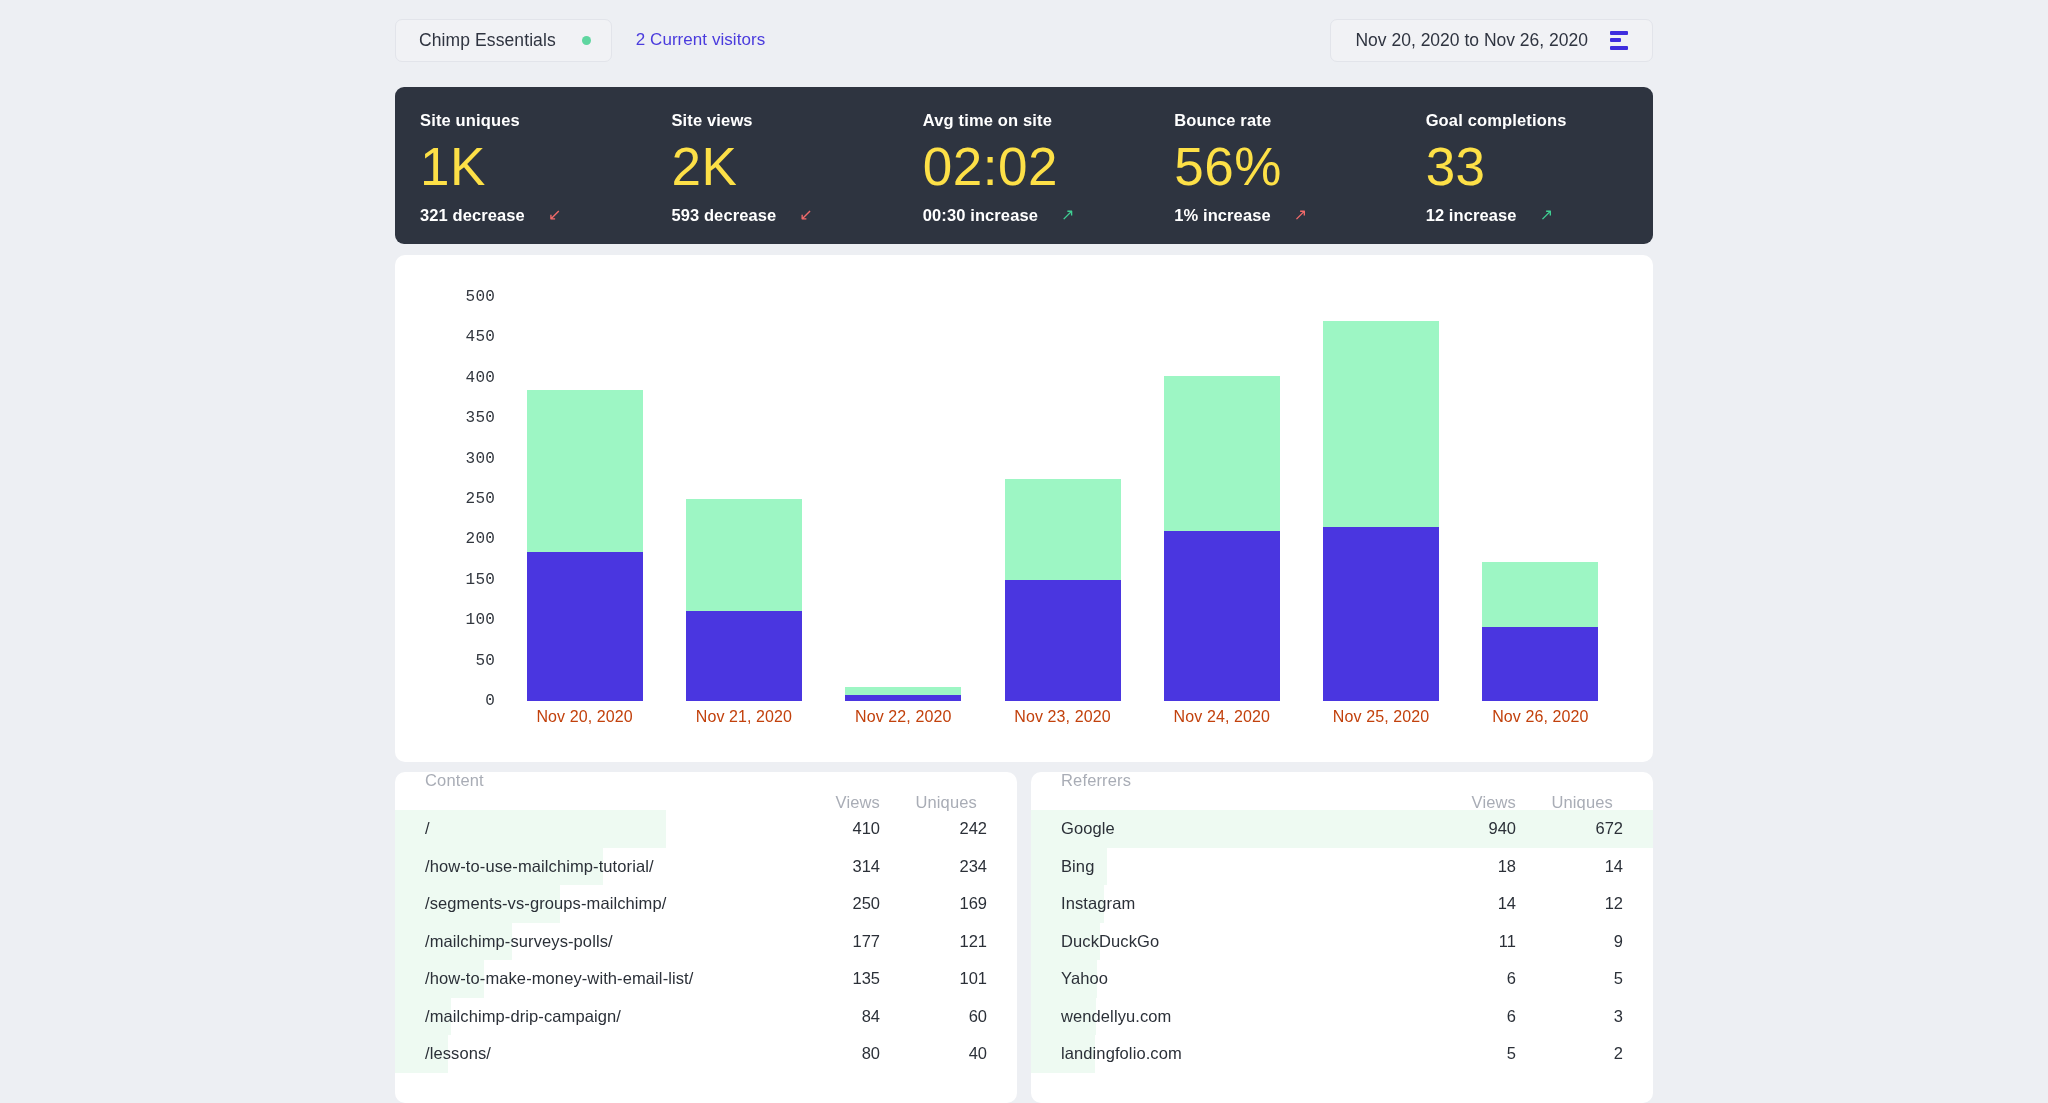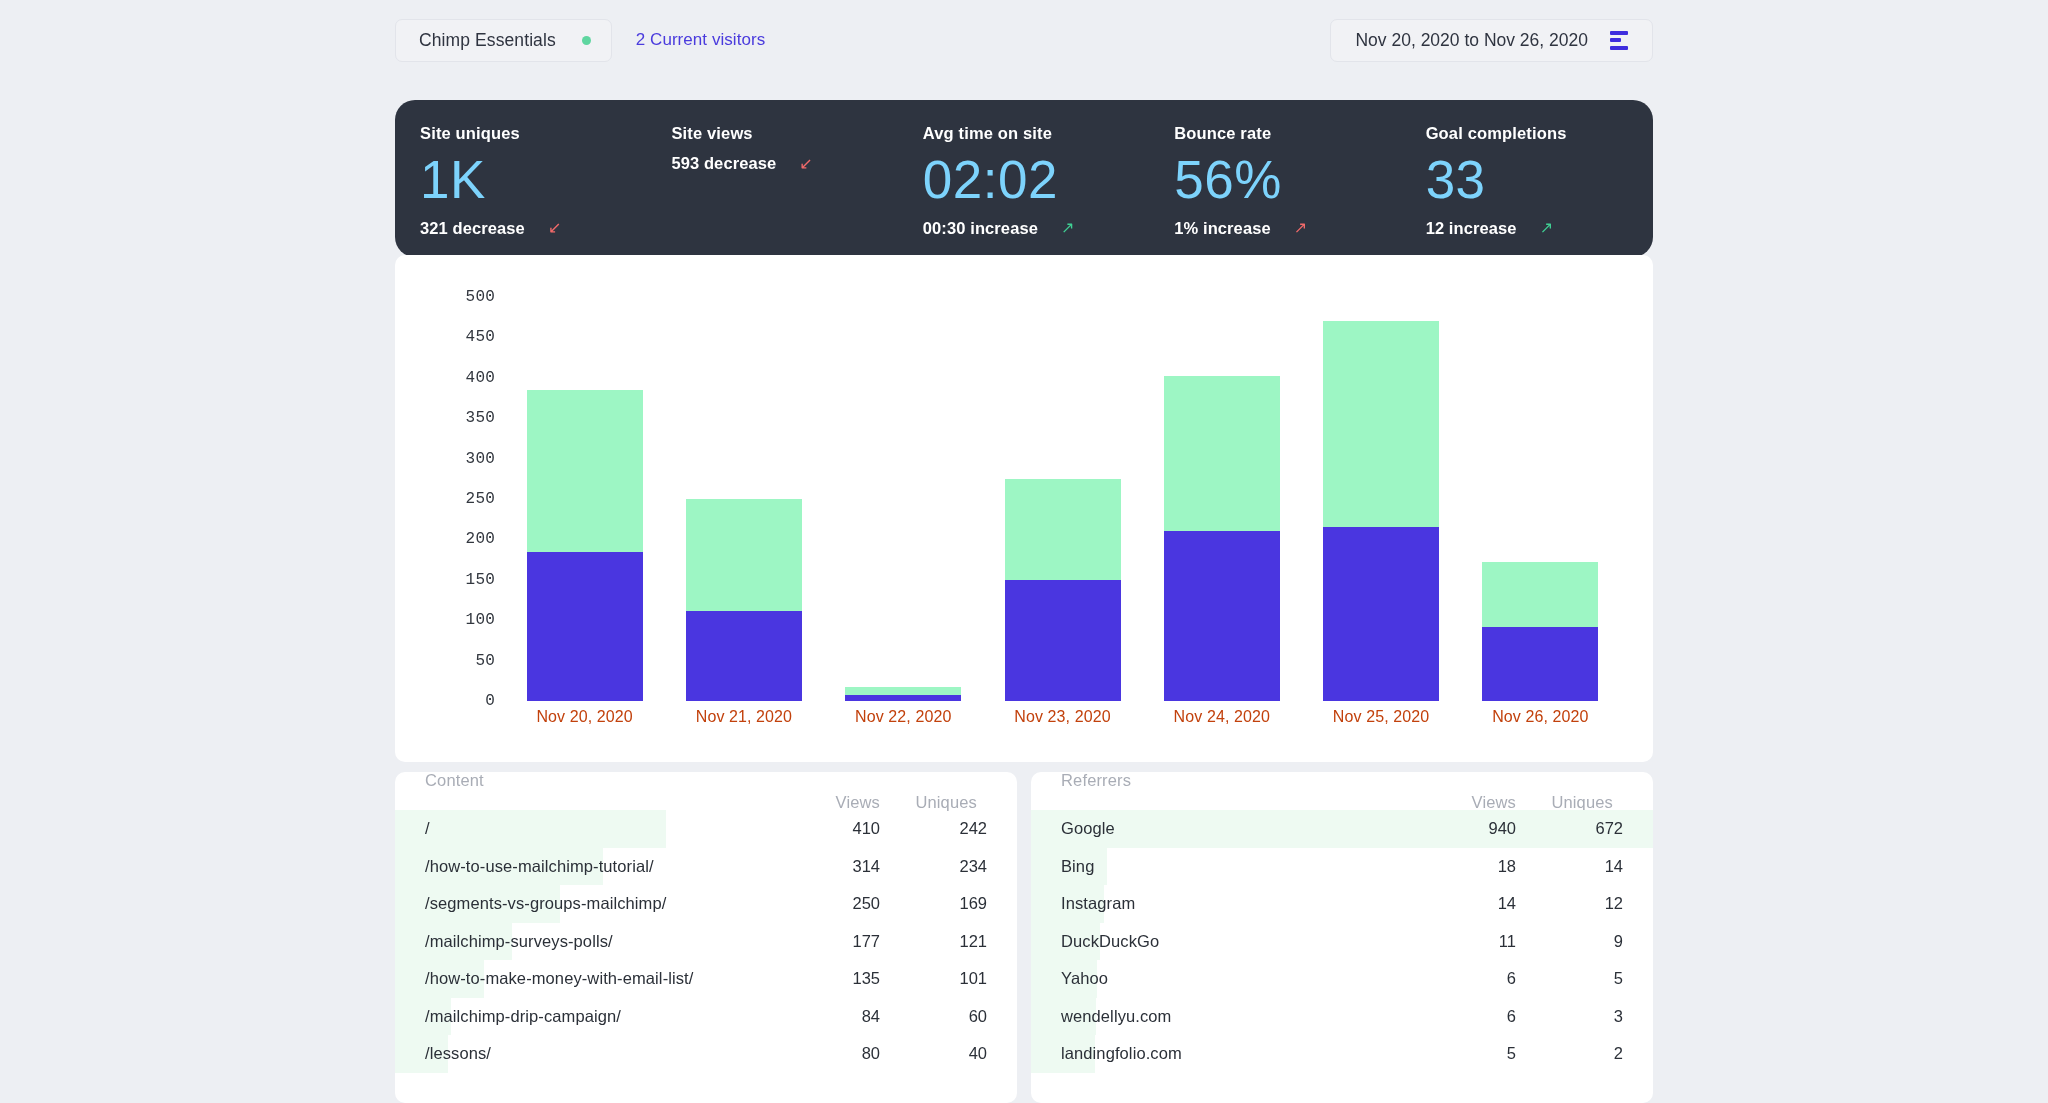--- a/index.html
+++ b/index.html
@@ -55,35 +55,35 @@
   .daterange .label { font-size: 17.5px; color: #2f3440; }
   .filter-icon { display: flex; flex-direction: column; gap: 3.5px; width: 20px; }
   .filter-icon i { display: block; height: 4px; background: #3f2ede; border-radius: 1px; }
   .filter-icon i:nth-child(1) { width: 18px; }
   .filter-icon i:nth-child(2) { width: 11px; }
   .filter-icon i:nth-child(3) { width: 18px; }
 
   
   .stats {
     position: absolute;
-    left: 395px; top: 100px;
+    left: 395px; top: 87px;
     width: 1258px; height: 157px;
     background: #2e3440;
-    border-radius: 20px;
+    border-radius: 9px;
     display: flex;
     padding: 24px 0 0 0;
   }
   .stat { flex: 1; padding-left: 24px; }
   .stat:first-child { padding-left: 25px; }
   .stat-title {
     font-size: 16.5px; font-weight: bold; color: #ffffff;
     letter-spacing: .15px;
   }
   .stat-value {
-    font-size: 53px; font-weight: 300; color: #7dd3fc;
+    font-size: 53px; font-weight: 300; color: #fde047;
     line-height: 1.05; margin-top: 9px;
     letter-spacing: .5px;
   }
   .stat-delta {
     margin-top: 11px;
     font-size: 16.5px; font-weight: bold; color: #ffffff;
     display: flex; align-items: center; gap: 23px;
     letter-spacing: .1px;
   }
   .arrow { font-size: 16px; line-height: 1; font-weight: normal; }
@@ -221,20 +221,21 @@
       <div class="stat">
         <div class="stat-title">Site uniques</div>
         <div class="stat-value">1K</div>
         <div class="stat-delta">
           <span>321 decrease</span>
           <span class="arrow down">↙</span>
         </div>
       </div>
       <div class="stat">
         <div class="stat-title">Site views</div>
+        <div class="stat-value">2K</div>
         <div class="stat-delta">
           <span>593 decrease</span>
           <span class="arrow down">↙</span>
         </div>
       </div>
       <div class="stat">
         <div class="stat-title">Avg time on site</div>
         <div class="stat-value">02:02</div>
         <div class="stat-delta">
           <span>00:30 increase</span>

